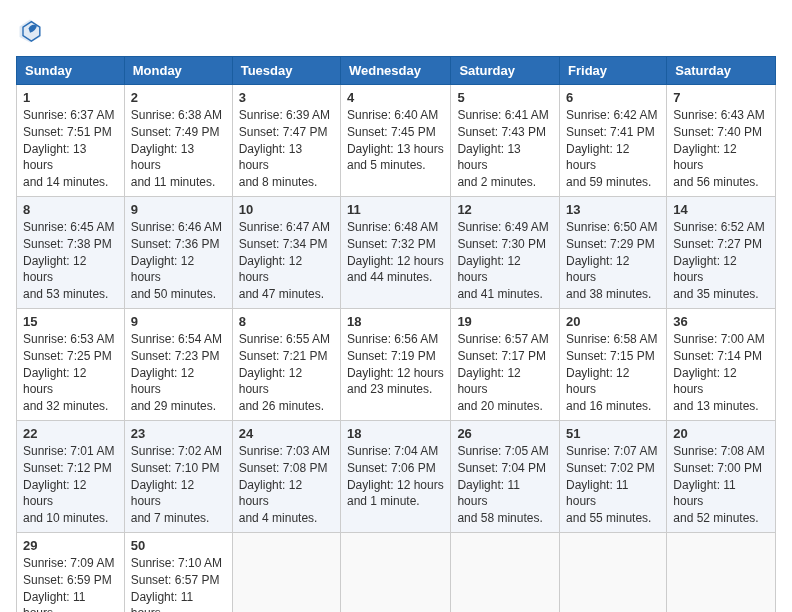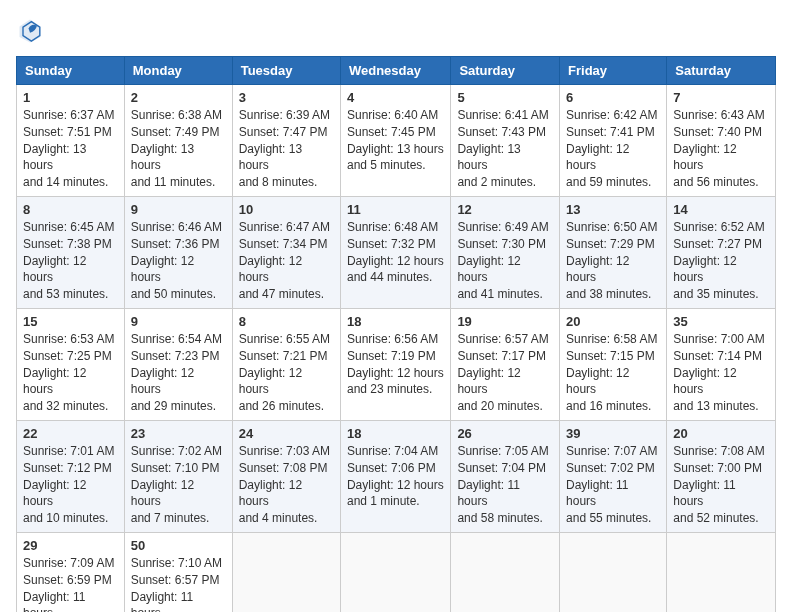--- a/index.html
+++ b/index.html
@@ -186,21 +186,21 @@
         </td>
         <td>
           <span class="day-num">19</span>
           <div class="cell-text">Sunrise: 6:57 AM<br>Sunset: 7:17 PM<br>Daylight: 12 hours<br>and 20 minutes.</div>
         </td>
         <td>
           <span class="day-num">20</span>
           <div class="cell-text">Sunrise: 6:58 AM<br>Sunset: 7:15 PM<br>Daylight: 12 hours<br>and 16 minutes.</div>
         </td>
         <td>
-          <span class="day-num">35</span>
+          <span class="day-num">36</span>
           <div class="cell-text">Sunrise: 7:00 AM<br>Sunset: 7:14 PM<br>Daylight: 12 hours<br>and 13 minutes.</div>
         </td>
       </tr>
       <tr>
         <td>
           <span class="day-num">22</span>
           <div class="cell-text">Sunrise: 7:01 AM<br>Sunset: 7:12 PM<br>Daylight: 12 hours<br>and 10 minutes.</div>
         </td>
         <td>
           <span class="day-num">23</span>
@@ -212,21 +212,21 @@
         </td>
         <td>
           <span class="day-num">18</span>
           <div class="cell-text">Sunrise: 7:04 AM<br>Sunset: 7:06 PM<br>Daylight: 12 hours<br>and 1 minute.</div>
         </td>
         <td>
           <span class="day-num">26</span>
           <div class="cell-text">Sunrise: 7:05 AM<br>Sunset: 7:04 PM<br>Daylight: 11 hours<br>and 58 minutes.</div>
         </td>
         <td>
-          <span class="day-num">39</span>
+          <span class="day-num">51</span>
           <div class="cell-text">Sunrise: 7:07 AM<br>Sunset: 7:02 PM<br>Daylight: 11 hours<br>and 55 minutes.</div>
         </td>
         <td>
           <span class="day-num">20</span>
           <div class="cell-text">Sunrise: 7:08 AM<br>Sunset: 7:00 PM<br>Daylight: 11 hours<br>and 52 minutes.</div>
         </td>
       </tr>
       <tr>
         <td>
           <span class="day-num">29</span>

